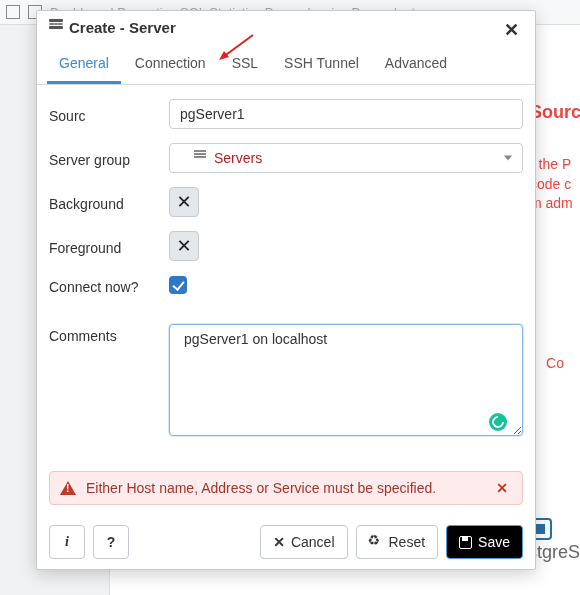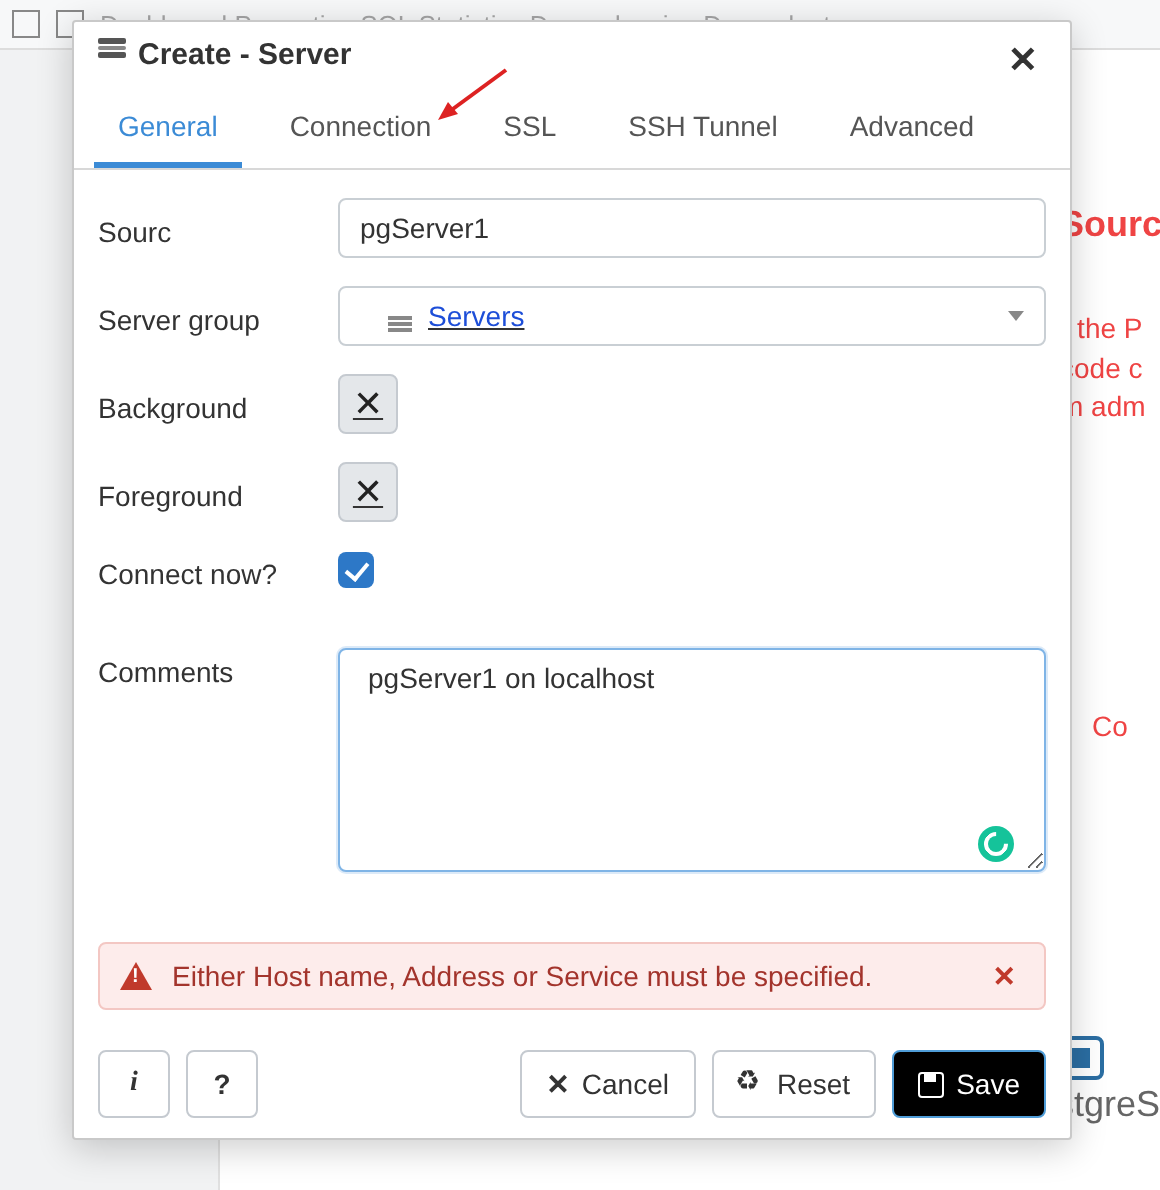--- a/index.html
+++ b/index.html
@@ -113,21 +113,21 @@
     background: #555;
     border-radius: 1px;
   }
   .server-glyph span.small {
     width: 14px; height: 2px; background: #888;
   }
   .tabs {
     display: flex;
     border-bottom: 1px solid #d8d8d8;
     padding: 0 10px;
-    gap: 12px;
+    gap: 2px;
   }
   .tab {
     padding: 8px 12px 10px 12px;
     color: #555;
     cursor: pointer;
     border-bottom: 3px solid transparent;
     font-size: 14px;
   }
   .tab.active {
     color: #3b8bd6;
@@ -150,36 +150,36 @@
     display: flex;
     align-items: center;
     margin-bottom: 14px;
   }
   .row.top { align-items: flex-start; margin-top: 29px; }
   .row .lbl {
     width: 120px;
     color: #333;
     padding-top: 4px;
   }
-  .row .ctrl { flex: 1; text-decoration: underline; }
+  .row .ctrl { flex: 1; }
   .text-input, .select-input, .textarea-input {
     width: 100%;
     border: 1px solid #c9cfd4;
     border-radius: 4px;
     padding: 6px 10px;
     font-size: 14px;
     background: #fff;
     color: #333;
     font-family: inherit;
   }
   .select-input {
     display: flex;
-    align-items: flex-end;
+    align-items: flex-start;
     gap: 8px;
-    color: #1d4ed8;
+    color: #b91c1c;
     position: relative;
     padding-left: 24px;
   }
   .select-input .sel-ico {
     display: inline-flex;
     flex-direction: column;
     gap: 1px;
   }
   .select-input .sel-ico span {
     width: 12px; height: 2px; background: #888; display: block;

